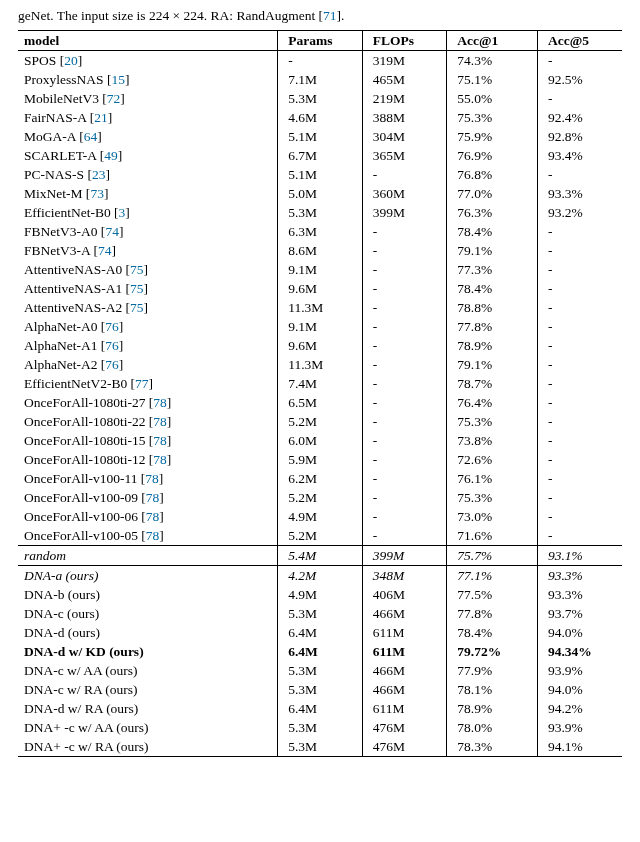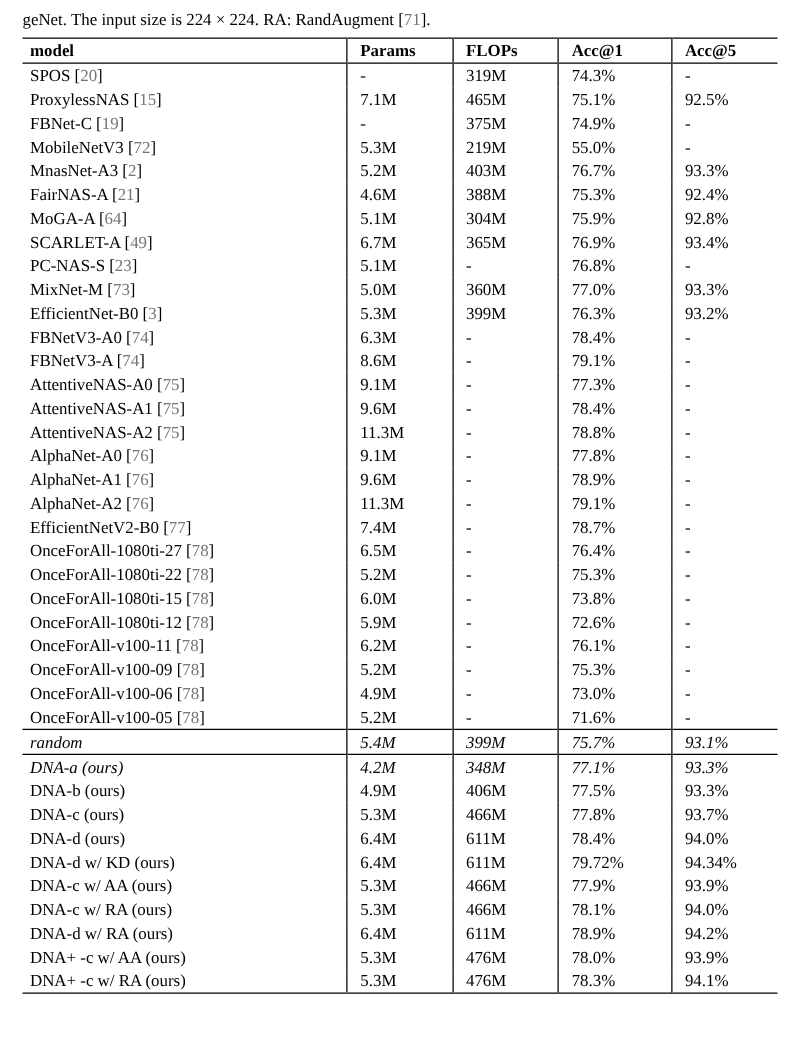--- a/index.html
+++ b/index.html
@@ -10,41 +10,41 @@
     padding: 8px 18px;
     font-size: 13.5px;
   }
   .caption {
     font-size: 13.5px;
     margin-bottom: 6px;
     text-align: left;
     white-space: nowrap;
     overflow: hidden;
   }
-  .ref { color: #737373; }
+  .ref { color: #0369a1; }
   table {
     border-collapse: collapse;
     width: 100%;
     font-size: 13.5px;
   }
   td, th {
     padding: 1.5px 6px;
     text-align: left;
     white-space: nowrap;
   }
   .hdr td {
     border-top: 1.5px solid #000;
     border-bottom: 1px solid #000;
     font-weight: bold;
   }
   .dbl td { border-top: 1.5px double #000; }
   .sep td { border-top: 1px solid #000; font-style: italic; }
   .last td { border-bottom: 1.5px solid #000; }
   .vline { border-left: 1px solid #000; padding-left: 10px;}
-  .bold td, .bold span { font-weight: normal; }
+  .bold td, .bold span { font-weight: bold; }
   .col-model { width: 43%; }
   .col-p { width: 14%; }
   .col-f { width: 14%; }
   .col-a1 { width: 15%; }
   .col-a5 { width: 14%; }
 </style>
 </head>
 <body>
 
 <div class="caption">
@@ -77,39 +77,25 @@
         <td class="vline">-</td>
       </tr>
       <tr>
         <td><span>ProxylessNAS [</span><span class="ref">15</span><span>]</span></td>
         <td class="vline">7.1M</td>
         <td class="vline">465M</td>
         <td class="vline">75.1%</td>
         <td class="vline">92.5%</td>
       </tr>
       <tr>
-        <td><span>FBNet-C [</span><span class="ref">19</span><span>]</span></td>
-        <td class="vline">-</td>
-        <td class="vline">375M</td>
-        <td class="vline">74.9%</td>
-        <td class="vline">-</td>
-      </tr>
-      <tr>
         <td><span>MobileNetV3 [</span><span class="ref">72</span><span>]</span></td>
         <td class="vline">5.3M</td>
         <td class="vline">219M</td>
         <td class="vline">55.0%</td>
         <td class="vline">-</td>
-      </tr>
-      <tr>
-        <td><span>MnasNet-A3 [</span><span class="ref">2</span><span>]</span></td>
-        <td class="vline">5.2M</td>
-        <td class="vline">403M</td>
-        <td class="vline">76.7%</td>
-        <td class="vline">93.3%</td>
       </tr>
       <tr>
         <td><span>FairNAS-A [</span><span class="ref">21</span><span>]</span></td>
         <td class="vline">4.6M</td>
         <td class="vline">388M</td>
         <td class="vline">75.3%</td>
         <td class="vline">92.4%</td>
       </tr>
       <tr>
         <td><span>MoGA-A [</span><span class="ref">64</span><span>]</span></td>

